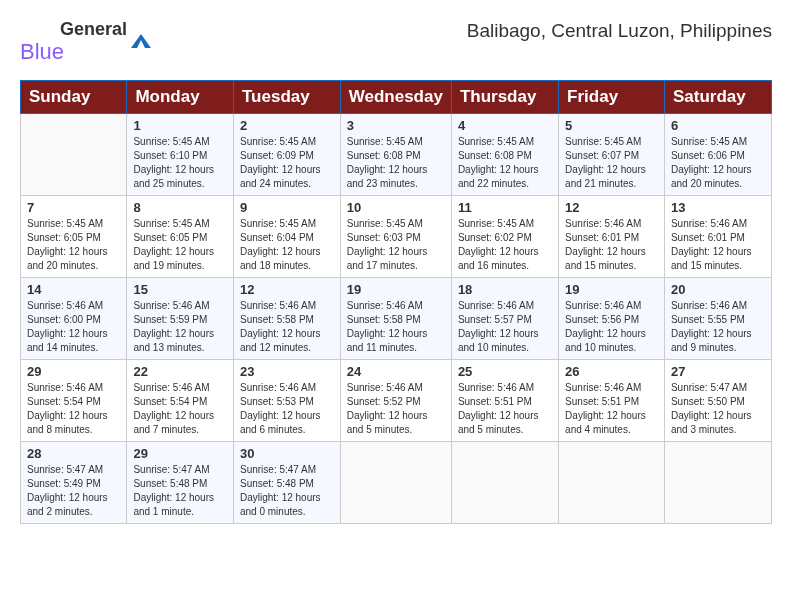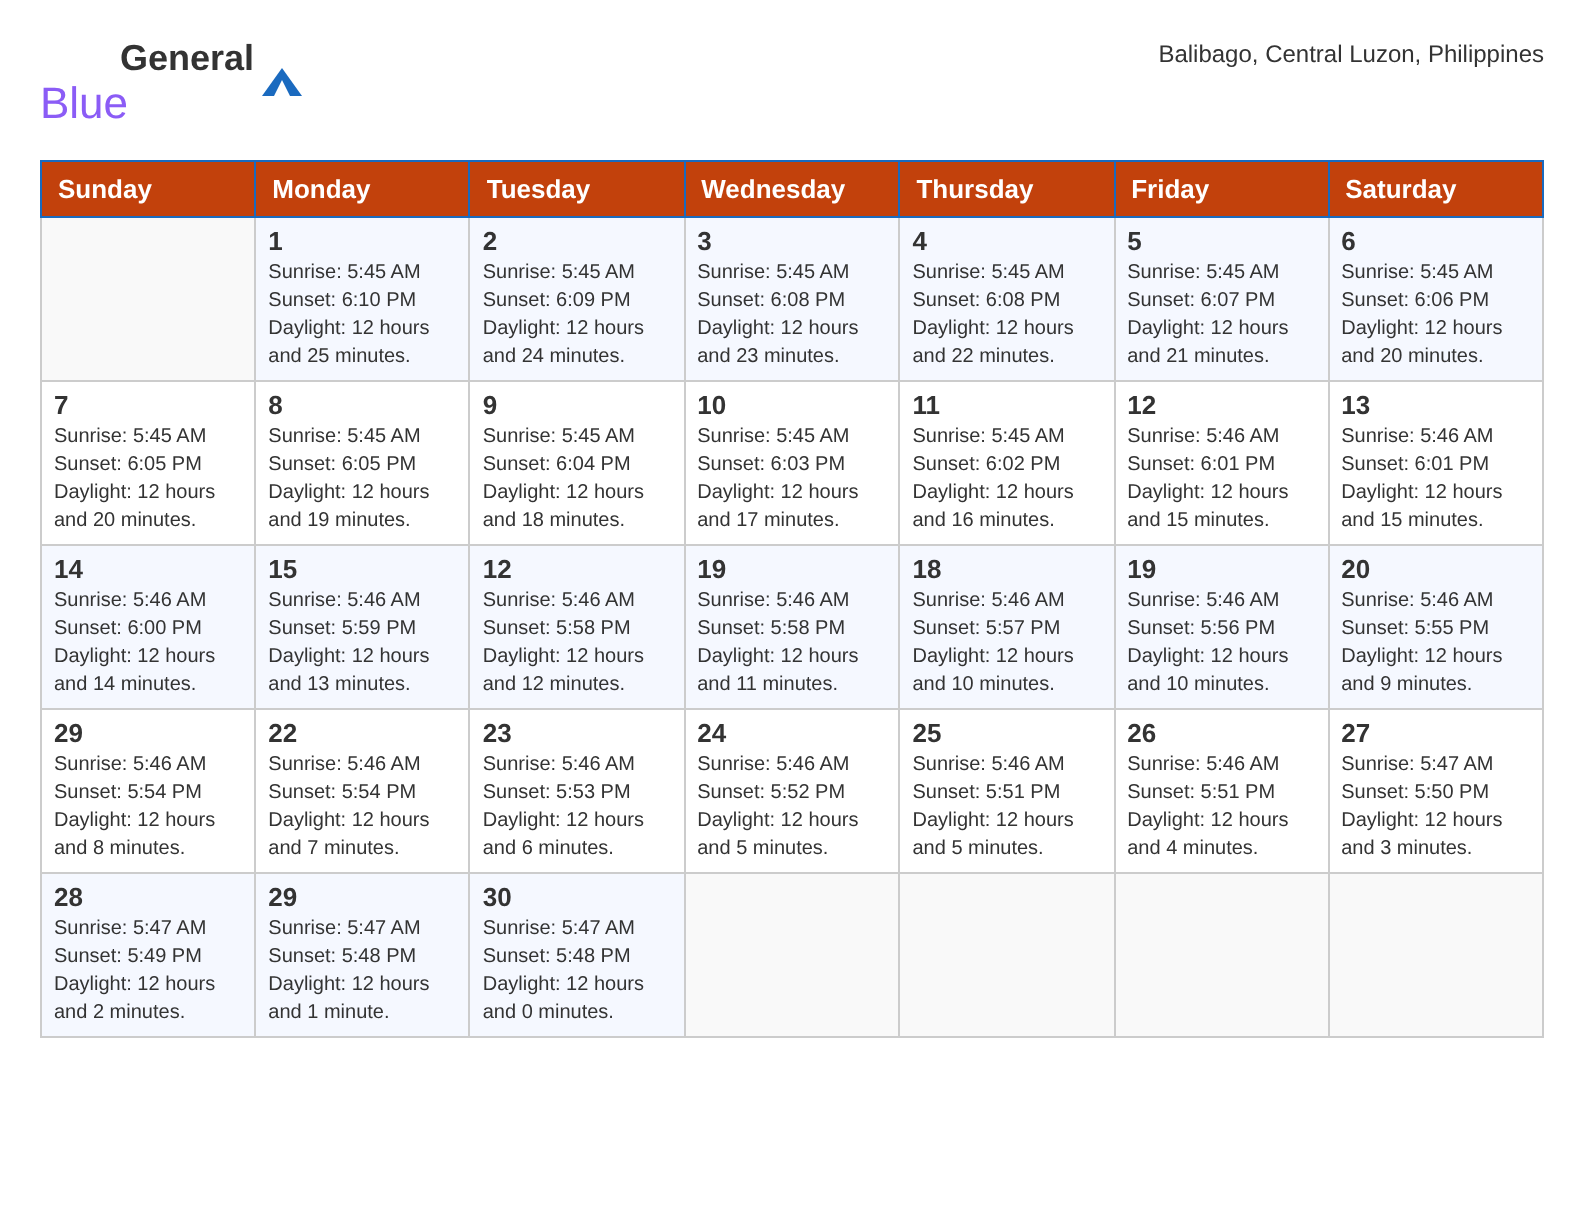--- a/index.html
+++ b/index.html
@@ -43,34 +43,34 @@
     }
     .title-area {
       text-align: right;
     }
     .month-title {
       font-size: 36px;
       font-weight: bold;
       color: #333;
     }
     .subtitle {
-      font-size: 12px;
+      font-size: 19px;
       color: #333;
     }
     .calendar {
       width: 100%;
       border-collapse: collapse;
       border: 1px solid #ccc;
     }
     .calendar th {
-      background: #c2410c;
+      background: #7f1d1d;
       color: #fff;
       text-align: left;
       padding: 6px 8px;
-      font-size: 13px;
+      font-size: 17px;
       border: 1px solid #1a6abf;
     }
     .calendar td {
       vertical-align: top;
       padding: 4px 6px;
       border: 1px solid #ccc;
       width: 108px;
       min-height: 80px;
       font-size: 10.5px;
       color: #333;

